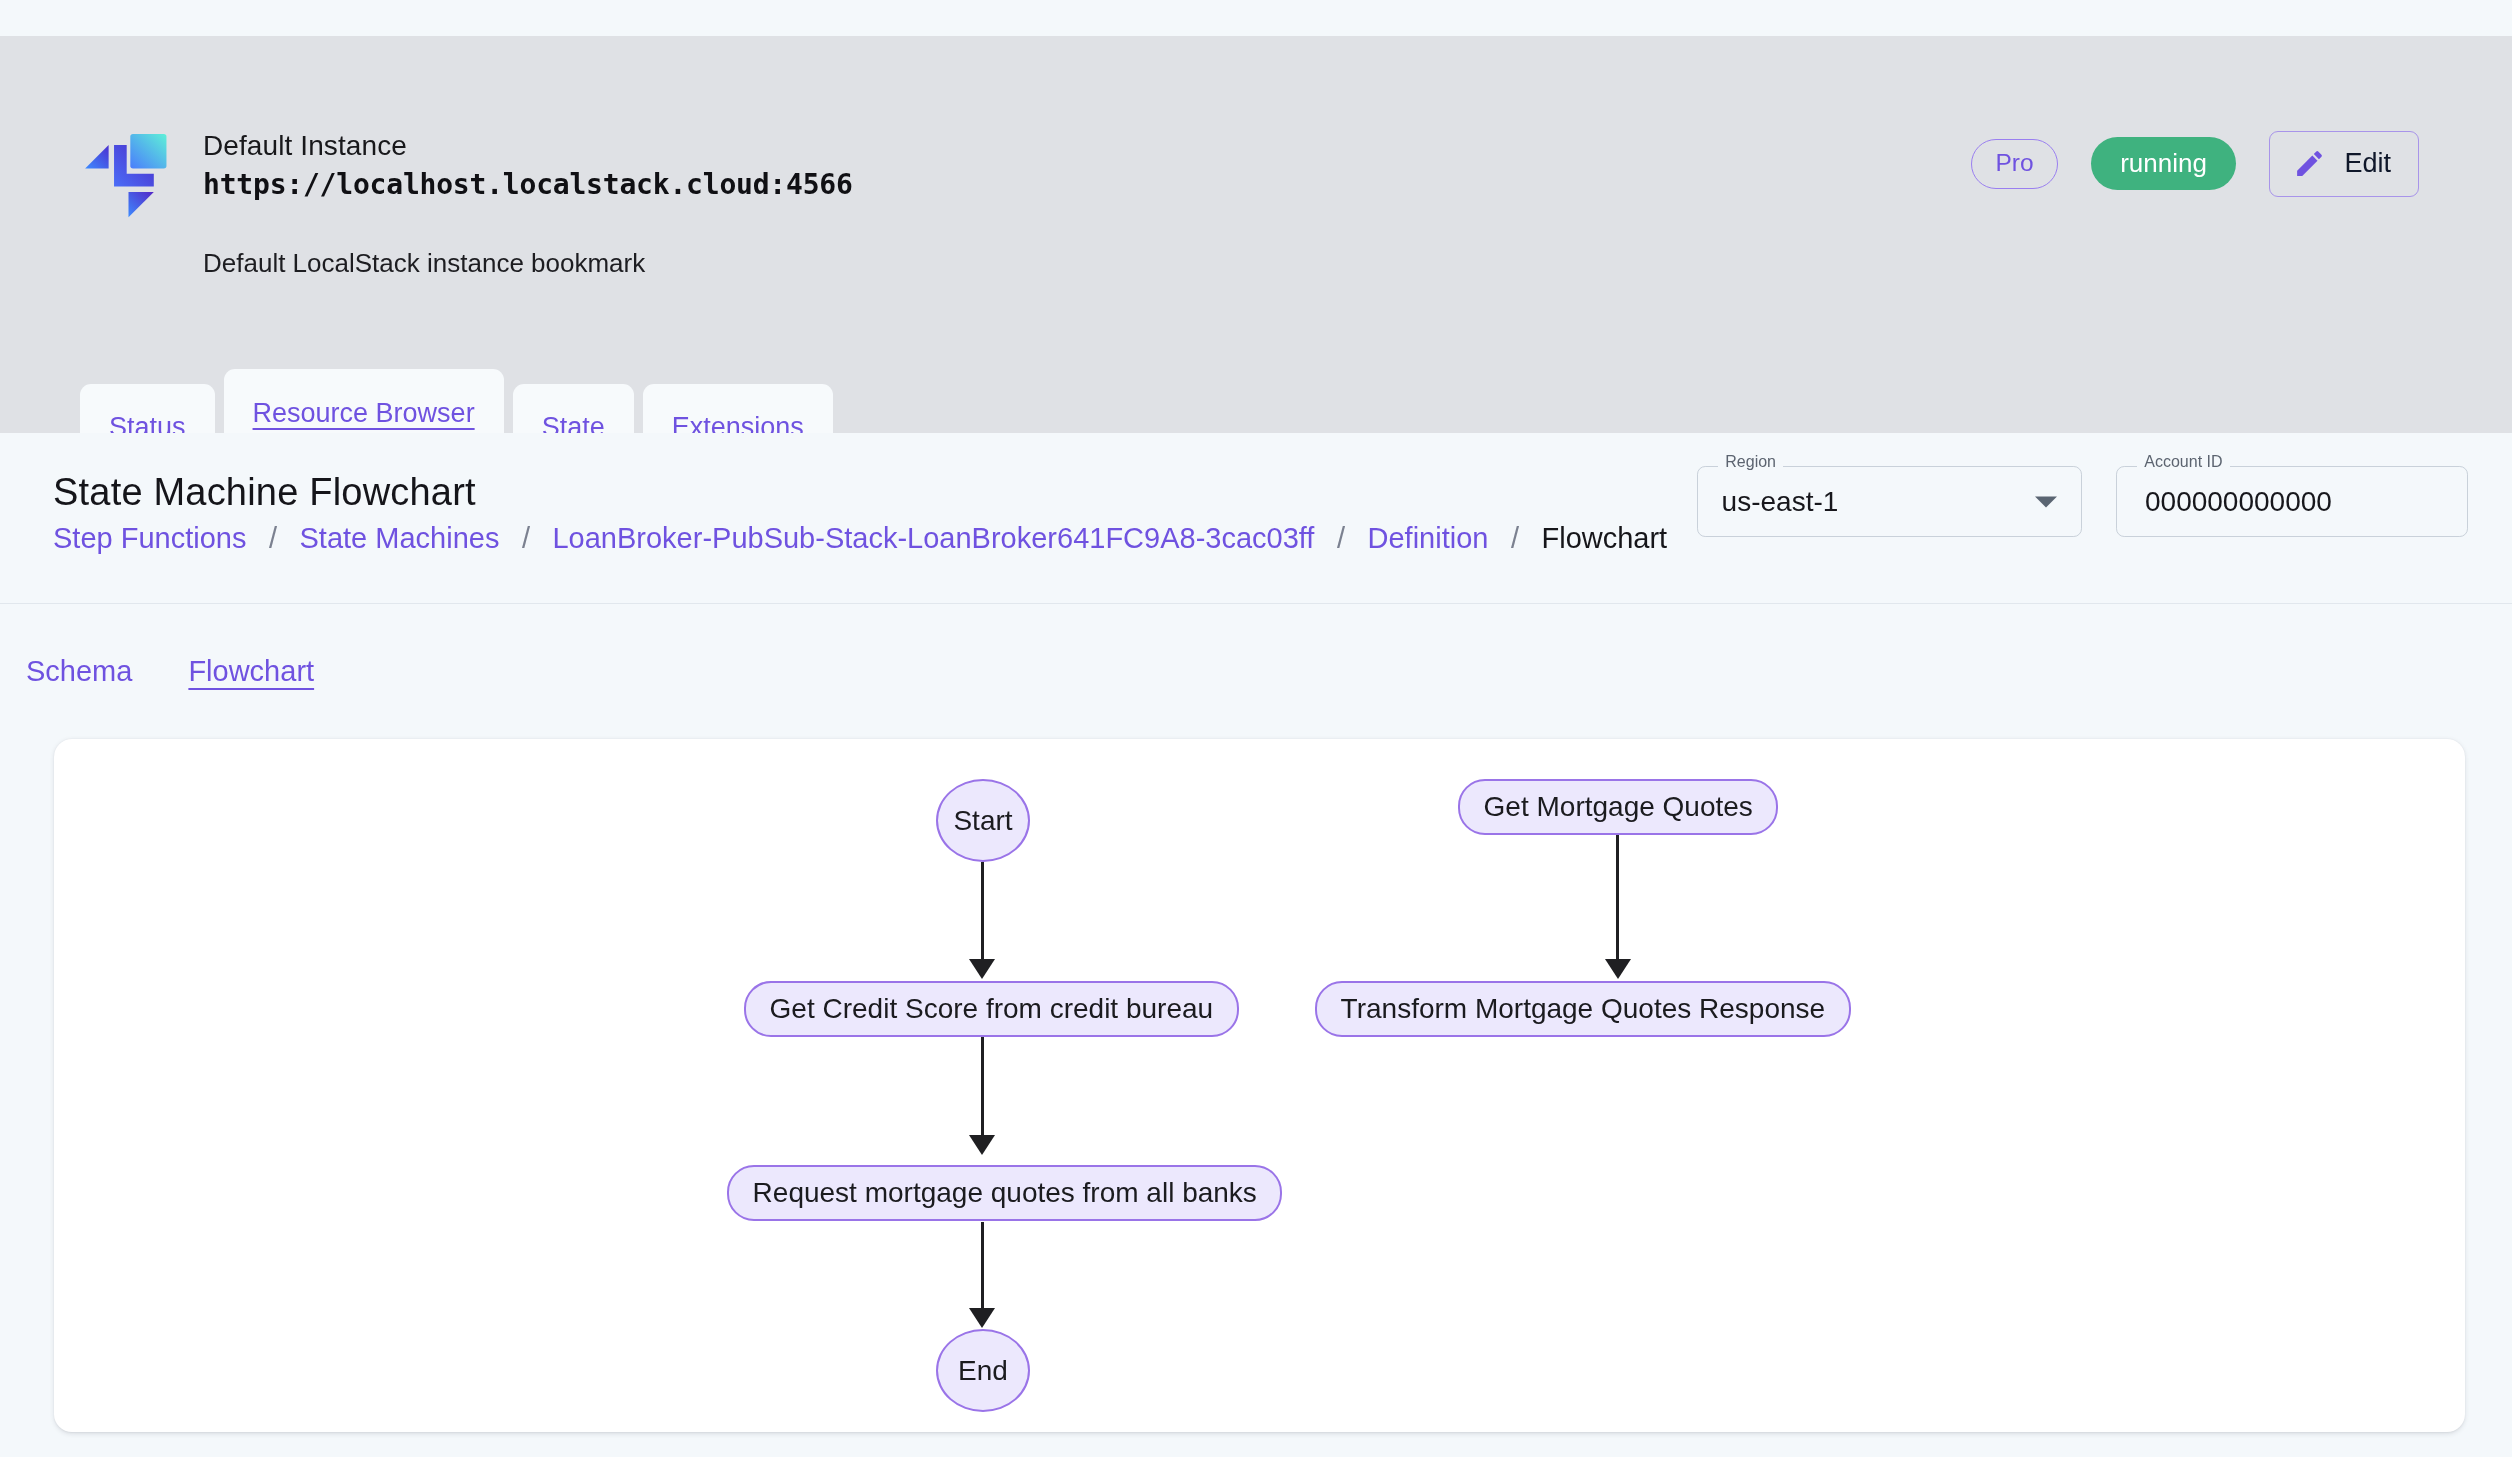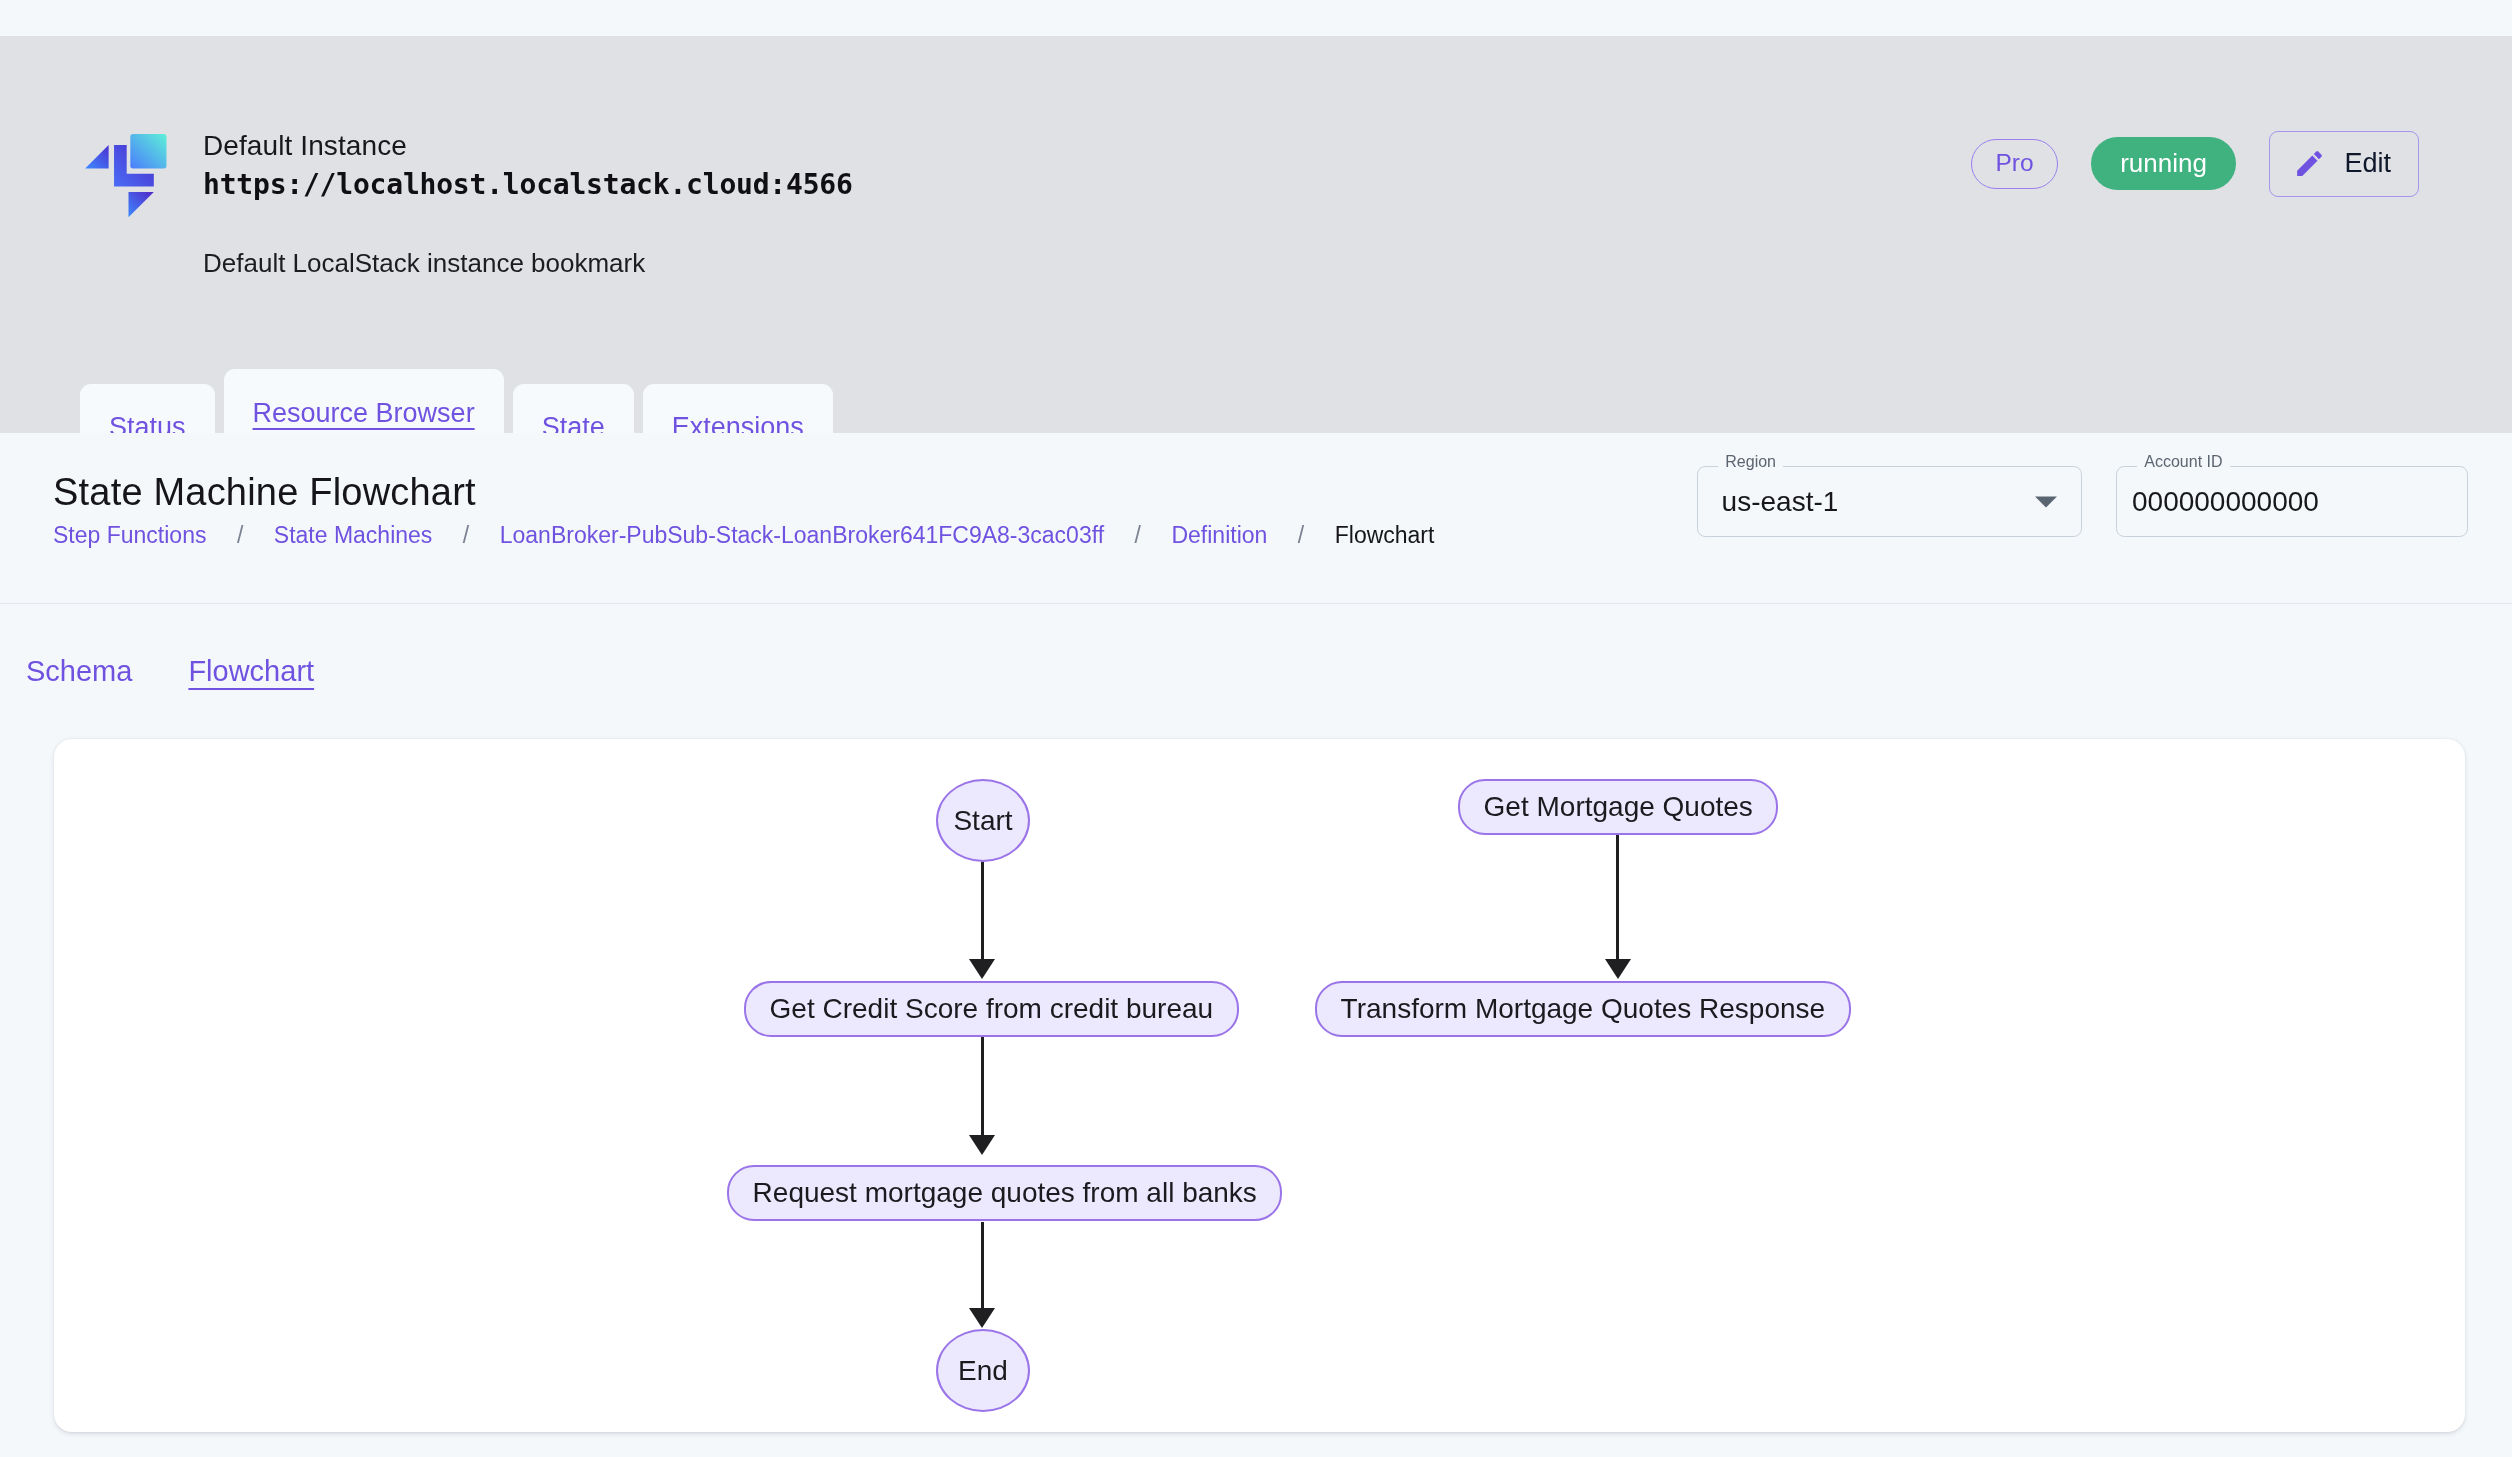--- a/index.html
+++ b/index.html
@@ -157,22 +157,22 @@
     color: #15151a;
     font-weight: normal;
     letter-spacing: 0.2px;
   }
   .breadcrumb {
     position: absolute;
     left: 53px;
     top: 522px;
     display: flex;
     align-items: flex-start;
-    gap: 16px;
-    font-size: 23px;
+    gap: 8px;
+    font-size: 29px;
   }
   .crumb {
     color: #6f52e0;
     cursor: pointer;
     white-space: nowrap;
   }
   .crumb.current {
     color: #16161a;
     cursor: default;
   }
@@ -193,21 +193,21 @@
     position: relative;
     border: 0.9px solid #c9d1da;
     border-radius: 8.2px;
     background: transparent;
     height: 71px;
     display: flex;
     align-items: center;
     cursor: pointer;
   }
   .field.region { width: 385px; padding: 0 23.6px; }
-  .field.account { width: 352px; padding: 0 15px; cursor: text; }
+  .field.account { width: 352px; padding: 0 28px; cursor: text; }
   .field-legend {
     position: absolute;
     top: -12.7px;
     left: 20px;
     background: #f4f8fb;
     padding: 0 7.3px;
     font-size: 16px;
     color: #5c6470;
     line-height: 1;
   }

